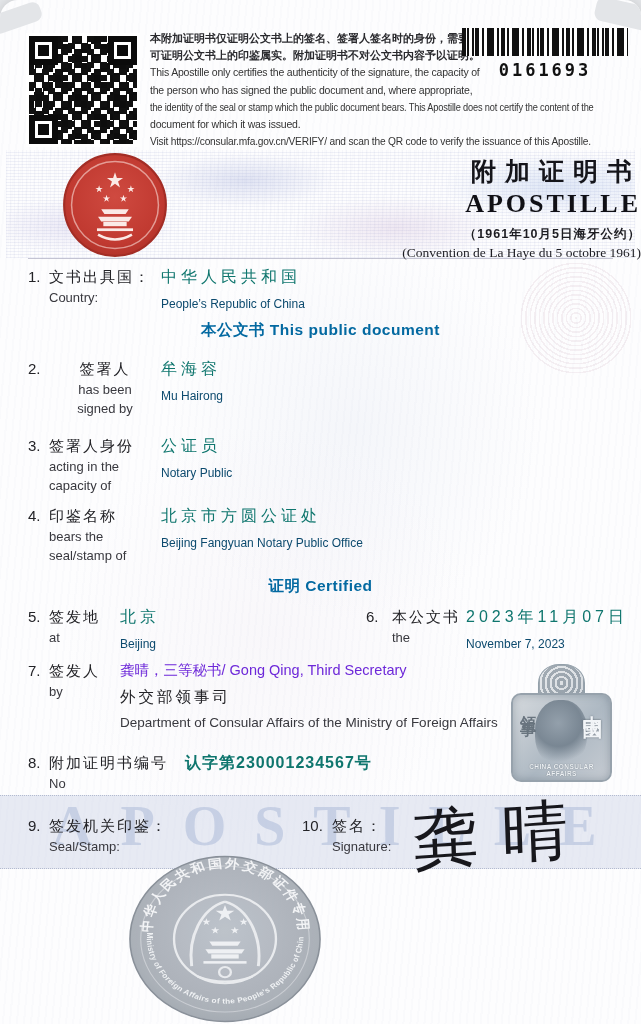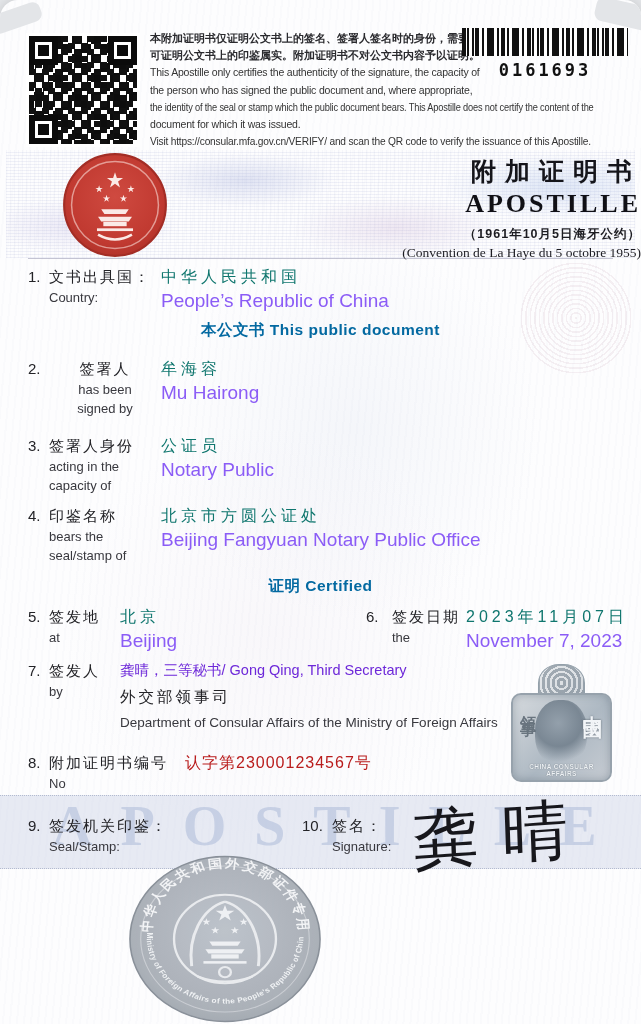--- a/index.html
+++ b/index.html
@@ -92,33 +92,33 @@
   }
 
   
   .row{position:absolute;left:28px;display:flex;align-items:flex-start;z-index:2;}
   .no{width:21px;font-size:15px;color:#232327;flex:0 0 auto;line-height:21px;}
   .lbl{flex:0 0 auto;}
   .lbl-cn{font-size:15px;font-weight:500;color:#232327;letter-spacing:2px;line-height:21px;}
   .lbl-en{font-size:13px;color:#38383e;line-height:19px;margin-top:1px;white-space:pre-line;}
   .val{flex:0 0 auto;}
   .val-cn{font-size:16px;font-weight:500;color:#0f766e;letter-spacing:4px;line-height:21px;}
-  .val-en{font-size:19px;color:#8b5cf6;margin-top:3px;letter-spacing:0;}
+  .val-en{font-size:12px;color:#0c4a6e;margin-top:10px;letter-spacing:0;}
   .r1{top:266px;} .r1 .lbl{width:112px;}
   .r2{top:358px;} .r2 .lbl{width:112px;text-align:center;}
   .r3{top:435px;} .r3 .lbl{width:112px;}
   .r4{top:505px;} .r4 .lbl{width:112px;}
   .r5{top:606px;left:28px;} .r5 .lbl{width:71px;}
   .r6{top:606px;left:366px;} .r6 .no{width:26px;} .r6 .lbl{width:74px;}
   .r7{top:660px;} .r7 .lbl{width:71px;}
   .v7-line1{font-size:14.5px;font-weight:500;color:#6d28d9;line-height:21px;}
   .v7-line2{font-size:15.5px;font-weight:500;color:#232327;letter-spacing:3px;margin-top:6px;}
   .v7-line3{font-size:13.5px;color:#38383e;margin-top:7px;}
   .r8{top:752px;} .r8 .lbl{width:136px;}
-  .v8{font-size:16px;font-weight:400;color:#b91c1c;letter-spacing:1px;line-height:21px;}
+  .v8{font-size:16px;font-weight:700;color:#0f766e;letter-spacing:1px;line-height:21px;}
   .r9{top:815px;left:28px;z-index:3;}
   .r10{top:815px;left:302px;z-index:3;} .r10 .no{width:30px;}
 
   .sep{position:absolute;left:0;right:0;text-align:center;font-size:15.5px;font-weight:600;color:#0369a1;z-index:2;letter-spacing:.5px;}
   .sep1{top:320px;} .sep2{top:576px;}
 
   
   .holo{position:absolute;left:511px;top:664px;width:99px;height:116px;z-index:2;}
   .holo-knot{
     position:absolute;left:27px;top:0;width:45px;height:40px;
@@ -230,21 +230,21 @@
     <polygon points="34,61 66,61 63,65.5 37,65.5" fill="#fbeae6"></polygon>
     <rect x="39" y="66" width="22" height="4" fill="#fbeae6"></rect>
     <rect x="33" y="72" width="34" height="2.6" fill="#fbeae6"></rect>
     <path d="M34,78 Q50,87 66,78" stroke="#fbeae6" stroke-width="2.4" fill="none"></path>
   </svg>
 
   <div class="title-block">
     <div class="title-cn">附加证明书</div>
     <div class="title-en">APOSTILLE</div>
     <div class="title-sub-cn">（1961年10月5日海牙公约）</div>
-    <div class="title-sub-fr">(Convention de La Haye du 5 octobre 1955)</div>
+    <div class="title-sub-fr">(Convention de La Haye du 5 octobre 1961)</div>
   </div>
 
   <div class="wm-circle"></div>
 
   <div class="row r1">
     <div class="no">1.</div>
     <div class="lbl">
       <div class="lbl-cn">文书出具国：</div>
       <div class="lbl-en">Country:</div>
     </div>
@@ -305,21 +305,21 @@
     </div>
     <div class="val">
       <div class="val-cn">北京</div>
       <div class="val-en">Beijing</div>
     </div>
   </div>
 
   <div class="row r6">
     <div class="no">6.</div>
     <div class="lbl">
-      <div class="lbl-cn">签发日期</div>
+      <div class="lbl-cn">本公文书</div>
       <div class="lbl-en">the</div>
     </div>
     <div class="val">
       <div class="val-cn">2023年11月07日</div>
       <div class="val-en">November 7, 2023</div>
     </div>
   </div>
 
   <div class="row r7">
     <div class="no">7.</div>

